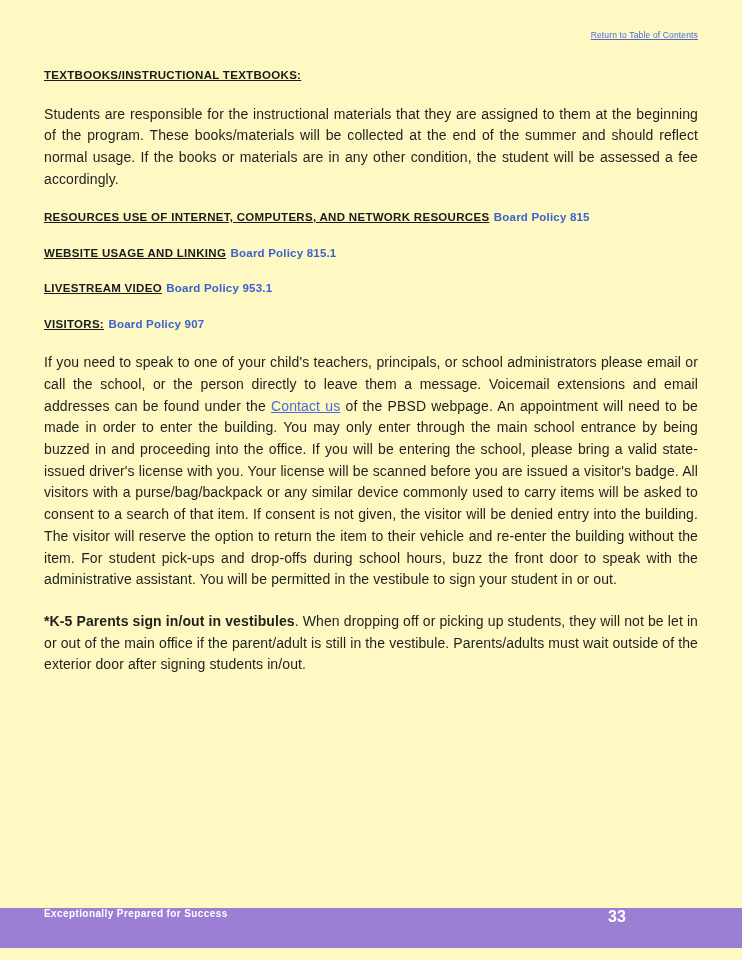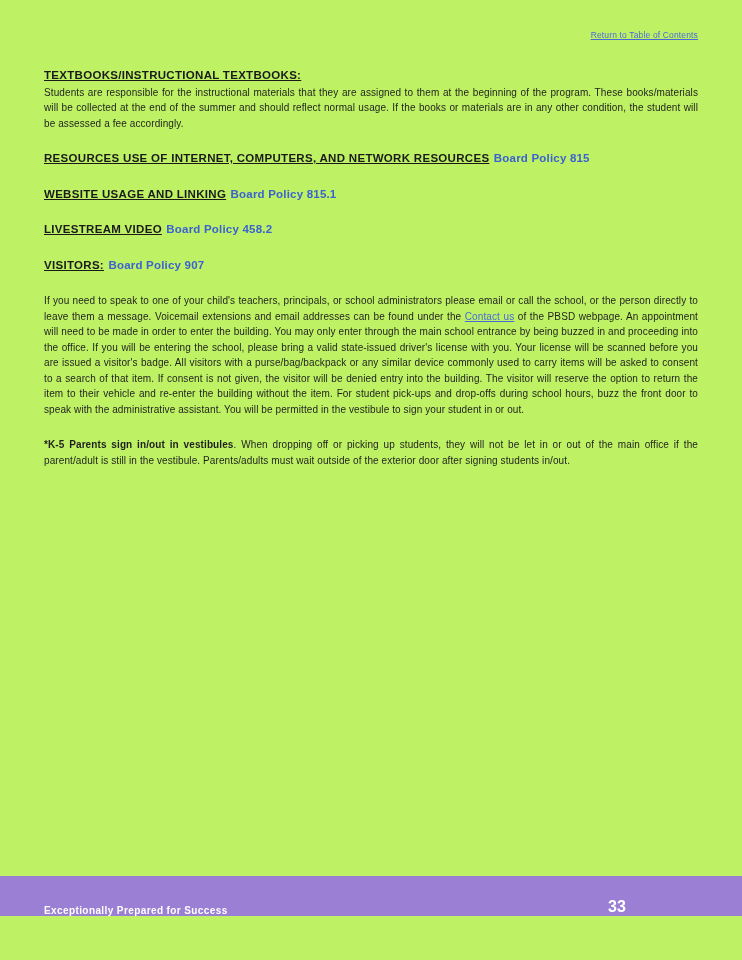--- a/index.html
+++ b/index.html
@@ -8,21 +8,21 @@
     background: #ffffff;
   }
   body {
     font-family: "Liberation Sans", sans-serif;
     color: #1a1a1a;
   }
   .page {
     position: relative;
     width: 742px;
     height: 960px;
-    background: #bef264;
+    background: #fef9c3;
     overflow: hidden;
   }
   .content {
     position: absolute;
     left: 44px;
     top: 0;
     width: 654px;
   }
   .toc-link-row {
     text-align: right;
@@ -47,48 +47,48 @@
     line-height: 1.35;
   }
   .policy-link {
     color: #3b62cf;
     font-weight: bold;
     text-decoration: none;
     font-size: 11.5px;
     letter-spacing: 0.2px;
   }
   .body-text {
-    font-size: 10px;
+    font-size: 14px;
     line-height: 1.55;
     color: #1f1f1f;
     letter-spacing: 0.1px;
     text-align: justify;
-    margin-top: 1px;
+    margin-top: 20px;
   }
   .spaced-head {
     margin-top: 17px;
   }
   .para-block {
     margin-top: 20px;
   }
   .inline-link {
     color: #4a6bd6;
   }
   .bold-lead {
     font-weight: bold;
   }
   .footer {
     position: absolute;
     left: 0;
-    bottom: 44px;
+    bottom: 12px;
     width: 742px;
     height: 40px;
     background: #9b7fd4;
     display: flex;
-    align-items: flex-end;
+    align-items: flex-start;
   }
   .footer-text {
     color: #ffffff;
     font-size: 10px;
     font-weight: bold;
     letter-spacing: 0.4px;
     margin-left: 44px;
     flex: 1;
   }
   .footer-page {
@@ -122,21 +122,21 @@
       <a class="policy-link" href="#">Board Policy 815</a>
     </div>
 
     <div class="head-block spaced-head">
       <span class="section-head">WEBSITE USAGE AND LINKING</span>
       <a class="policy-link" href="#">Board Policy 815.1</a>
     </div>
 
     <div class="head-block spaced-head">
       <span class="section-head">LIVESTREAM VIDEO</span>
-      <a class="policy-link" href="#">Board Policy 458.2</a>
+      <a class="policy-link" href="#">Board Policy 953.1</a>
     </div>
 
     <div class="head-block spaced-head">
       <span class="section-head">VISITORS:</span>
       <a class="policy-link" href="#">Board Policy 907</a>
     </div>
 
     <div class="para-block">
       <div class="body-text">
         <span>If you need to speak to one of your child's teachers, principals, or school administrators please email or call the school, or the person directly to leave them a message. Voicemail extensions and email addresses can be found under the </span><a class="inline-link" href="#">Contact us</a><span> of the PBSD webpage. An appointment will need to be made in order to enter the building. You may only enter through the main school entrance by being buzzed in and proceeding into the office. If you will be entering the school, please bring a valid state-issued driver's license with you. Your license will be scanned before you are issued a visitor's badge.   All visitors with a purse/bag/backpack or any similar device commonly used to carry items will be asked to consent to a search of that item. If consent is not given, the visitor will be denied entry into the building. The visitor will reserve the option to return the item to their vehicle and re-enter the building without the item.  For student pick-ups and drop-offs during school hours, buzz the front door to speak with the administrative assistant. You will be permitted in the vestibule to sign your student in or out.</span>

